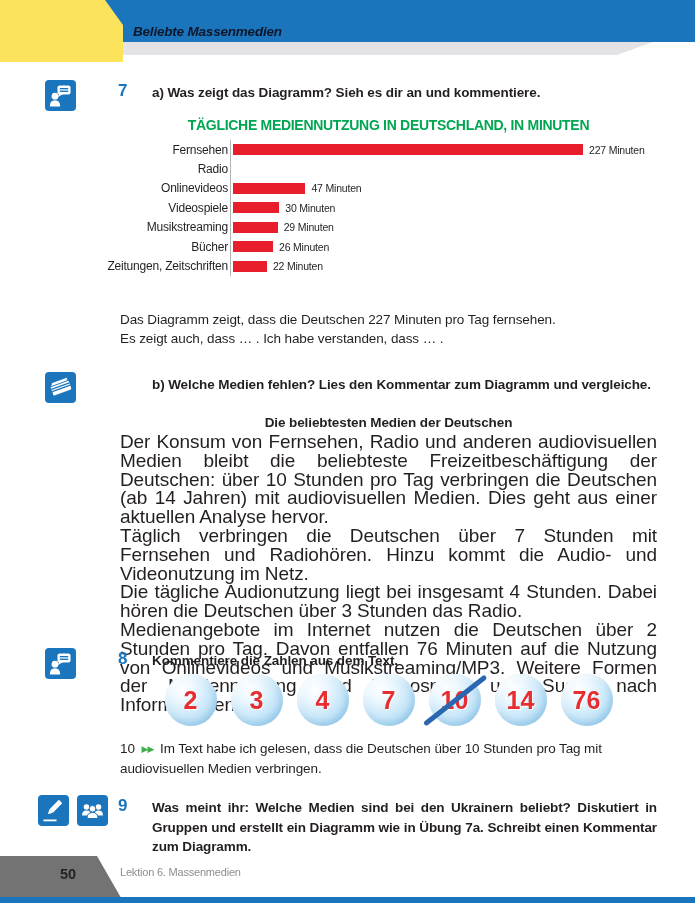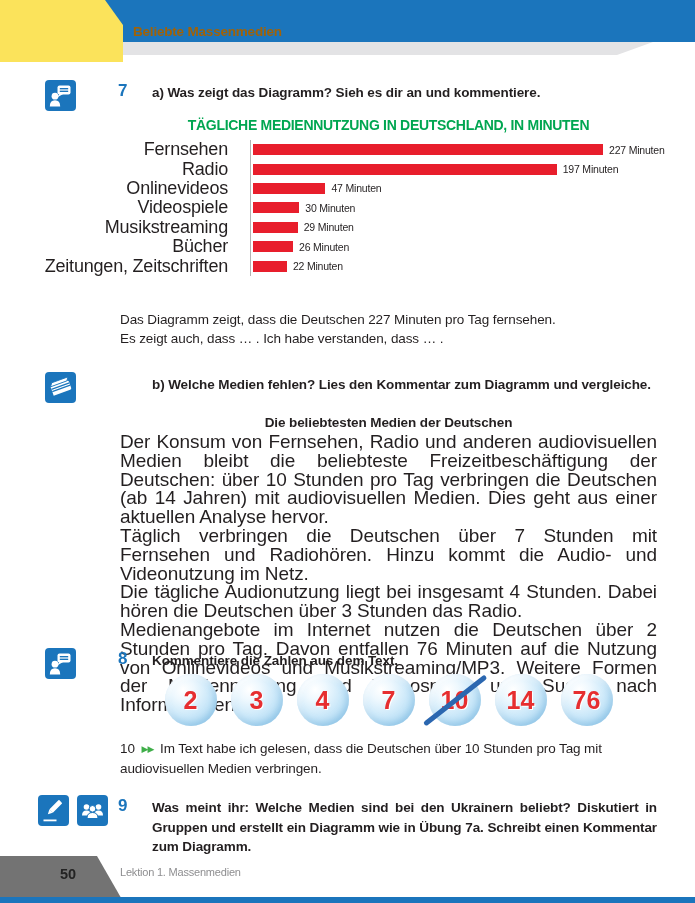--- a/index.html
+++ b/index.html
@@ -7,34 +7,34 @@
     position:relative;width:695px;height:903px;overflow:hidden;background:#ffffff;
     font-family:"Liberation Sans","DejaVu Sans",sans-serif;color:#231f20;
   }
   
   .band-blue{position:absolute;left:0;top:0;width:695px;height:42px;background:#1b75bc;}
   .band-gray{position:absolute;left:123px;top:42px;width:530px;height:13px;background:#e3e3e5;
     clip-path:polygon(0 0,100% 0,calc(100% - 36px) 100%,0 100%);}
   .corner-yellow{position:absolute;left:0;top:0;width:123px;height:62px;background:#fbe35b;
     clip-path:polygon(0 0,105px 0,123px 25px,123px 62px,0 62px);}
   .stunde{position:absolute;right:13px;top:23px;font-size:14px;font-weight:normal;color:#232323;letter-spacing:-0.2px;white-space:nowrap;margin-top:44px;}
-  .header-title{position:absolute;left:133px;top:24px;font-size:13.5px;font-weight:bold;color:#a16207;letter-spacing:-0.2px;}
+  .header-title{position:absolute;left:133px;top:24px;font-size:13.5px;font-weight:bold;color:#0f172a;letter-spacing:-0.2px;font-style:italic;}
   
   .icon-box{position:absolute;width:31px;height:31px;}
   .icon-box svg{display:block;}
   
   .ex-num{position:absolute;font-size:17px;font-weight:bold;color:#1b75bc;}
   .ex-task{position:absolute;font-size:13.5px;font-weight:bold;line-height:19.5px;letter-spacing:-0.1px;text-align:justify;}
   
   .chart-title{position:absolute;left:120px;top:117px;width:537px;text-align:center;
     font-size:14px;font-weight:bold;color:#00a651;letter-spacing:-0.3px;white-space:nowrap;}
   .chart{position:absolute;left:120px;top:140px;width:537px;}
   .chart-row{display:flex;align-items:center;height:19.4px;}
-  .chart-label{width:108px;flex:0 0 108px;text-align:right;font-size:18px;color:#231f20;
-    padding-right:22px;border-right:1px solid #b3b3b3;height:100%;display:flex;align-items:center;justify-content:flex-end;letter-spacing:-0.2px;white-space:nowrap;}
+  .chart-label{width:108px;flex:0 0 108px;text-align:right;font-size:12px;color:#231f20;
+    padding-right:2px;border-right:1px solid #b3b3b3;height:100%;display:flex;align-items:center;justify-content:flex-end;letter-spacing:-0.2px;white-space:nowrap;}
   .chart-bar-area{display:flex;align-items:center;flex:1;padding-left:2px;text-align:center;}
   .chart-bar{height:11px;background:#e81e2c;}
   .chart-value{font-size:10.5px;margin-left:6px;white-space:nowrap;letter-spacing:-0.2px;}
   
   .sample{position:absolute;left:120px;top:310px;width:537px;font-size:13.5px;line-height:19px;letter-spacing:-0.1px;}
   .reading-heading{position:absolute;left:120px;top:415px;width:537px;text-align:center;font-size:13.5px;font-weight:bold;letter-spacing:-0.1px;}
   .reading{position:absolute;left:120px;top:433px;width:537px;}
   .reading-par{margin:0;font-size:19px;line-height:18.8px;text-align:justify;letter-spacing:-0.1px;}
   
   .bubbles{position:absolute;left:120px;top:674px;width:537px;display:flex;justify-content:center;gap:14px;}
@@ -84,24 +84,20 @@
   <div class="chart" id="chart-rows">
       <div class="chart-row">
         <div class="chart-label">Fernsehen</div>
         <div class="chart-bar-area">
           <div class="chart-bar" style="width: 350px; background: rgb(232, 30, 44);"></div>
           <span class="chart-value">227 Minuten</span>
         </div>
       </div>
       <div class="chart-row">
         <div class="chart-label">Radio</div>
-        <div class="chart-bar-area">
-          <div class="chart-bar" style="width: 303.744px; background: rgb(232, 30, 44);"></div>
-          <span class="chart-value">197 Minuten</span>
-        </div>
       </div>
       <div class="chart-row">
         <div class="chart-label">Onlinevideos</div>
         <div class="chart-bar-area">
           <div class="chart-bar" style="width: 72.467px; background: rgb(232, 30, 44);"></div>
           <span class="chart-value">47 Minuten</span>
         </div>
       </div>
       <div class="chart-row">
         <div class="chart-label">Videospiele</div>
@@ -224,16 +220,16 @@
         <circle cx="15.5" cy="13.8" r="3.3" fill="#fff" stroke="#1b75bc" stroke-width="1"></circle>
         <path d="M10 23.5 q0 -6 5.5 -6 q5.5 0 5.5 6 z" fill="#fff" stroke="#1b75bc" stroke-width="1"></path>
       </svg>
   </div>
   <div class="ex-num" style="left:118px;top:796px;">9</div>
   <div class="ex-task" style="left:152px;top:798px;width:505px;">Was meint ihr: Welche Medien sind bei den Ukrainern beliebt? Diskutiert in Gruppen und erstellt ein Diagramm wie in Übung 7a. Schreibt einen Kommentar zum Diagramm.</div>
 
   <div class="footer-yellow">
     <span class="page-num">50</span>
   </div>
-  <div class="footer-label">Lektion 1. Massenmedien</div>
+  <div class="footer-label">Lektion 6. Massenmedien</div>
   <div class="bottom-strip"></div>
 
 </div>
 
 </body></html>

